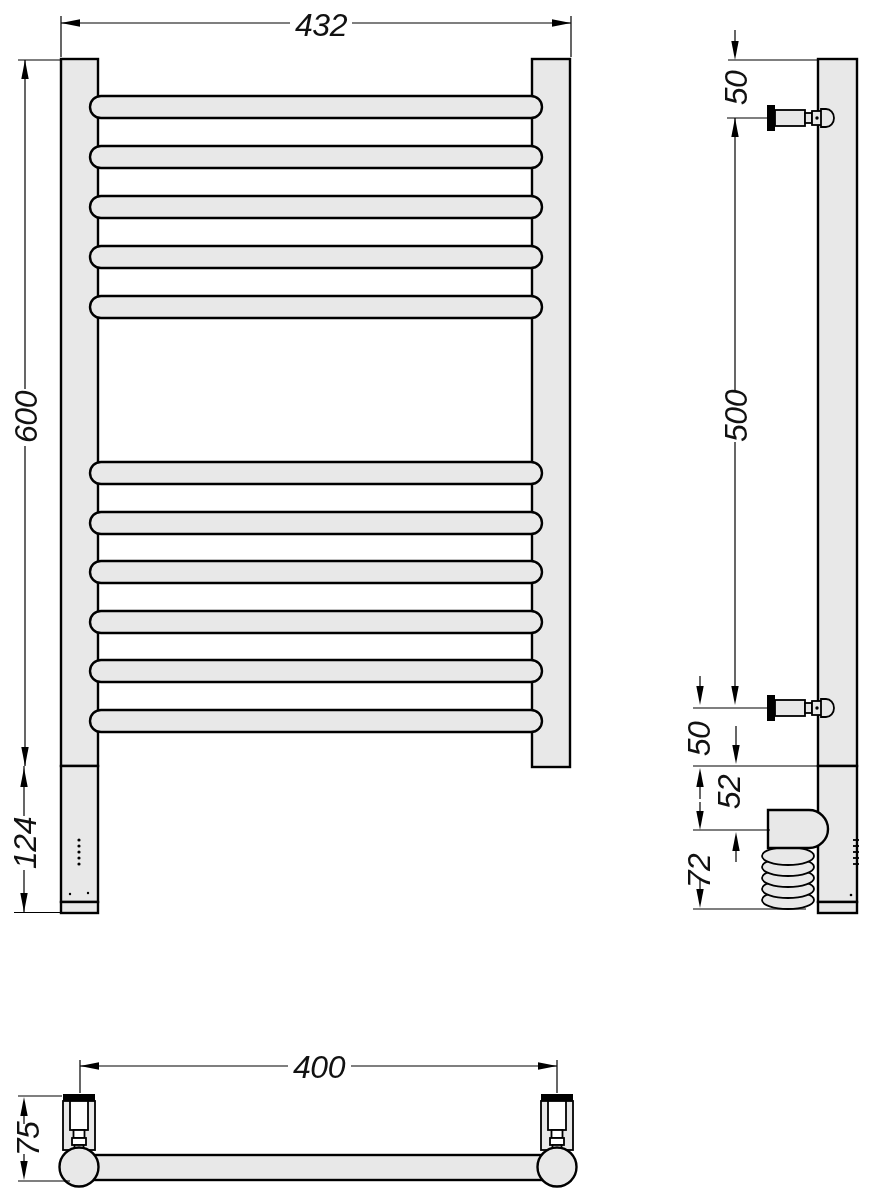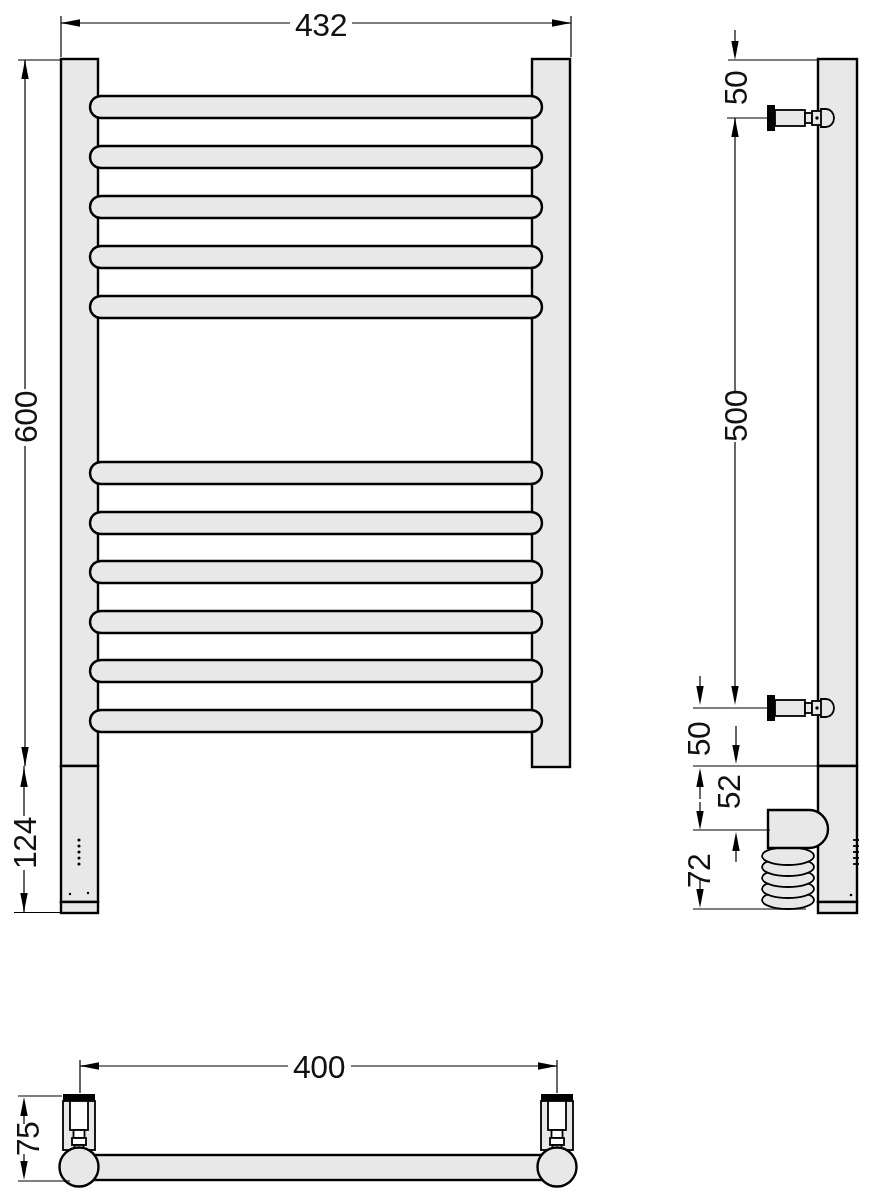--- a/index.html
+++ b/index.html
@@ -6,20 +6,21 @@
     margin: 0;
     padding: 0;
     background: var(--bg, #ffffff);
   }
   .stage {
     position: relative;
     width: 869px;
     height: 1200px;
     background: var(--bg, #ffffff);
     overflow: hidden;
+    font-style: italic;
   }
   svg { display: block; }
   .metal  { fill: var(--metal, #e8e8e8); stroke: var(--line, #000); stroke-width: 2.4; }
   .metal-thin { fill: var(--metal, #e8e8e8); stroke: var(--line, #000); stroke-width: 1.8; }
   .white-part { fill: #ffffff; stroke: var(--line, #000); stroke-width: 1.8; }
   .dim    { stroke: var(--line, #000); stroke-width: 1.2; fill: none; }
   .blk    { fill: var(--line, #000); stroke: none; }
   .tick   { stroke: var(--line, #000); stroke-width: 1.8; }
   text.dim-label {
     font-family: "Liberation Sans", sans-serif;

